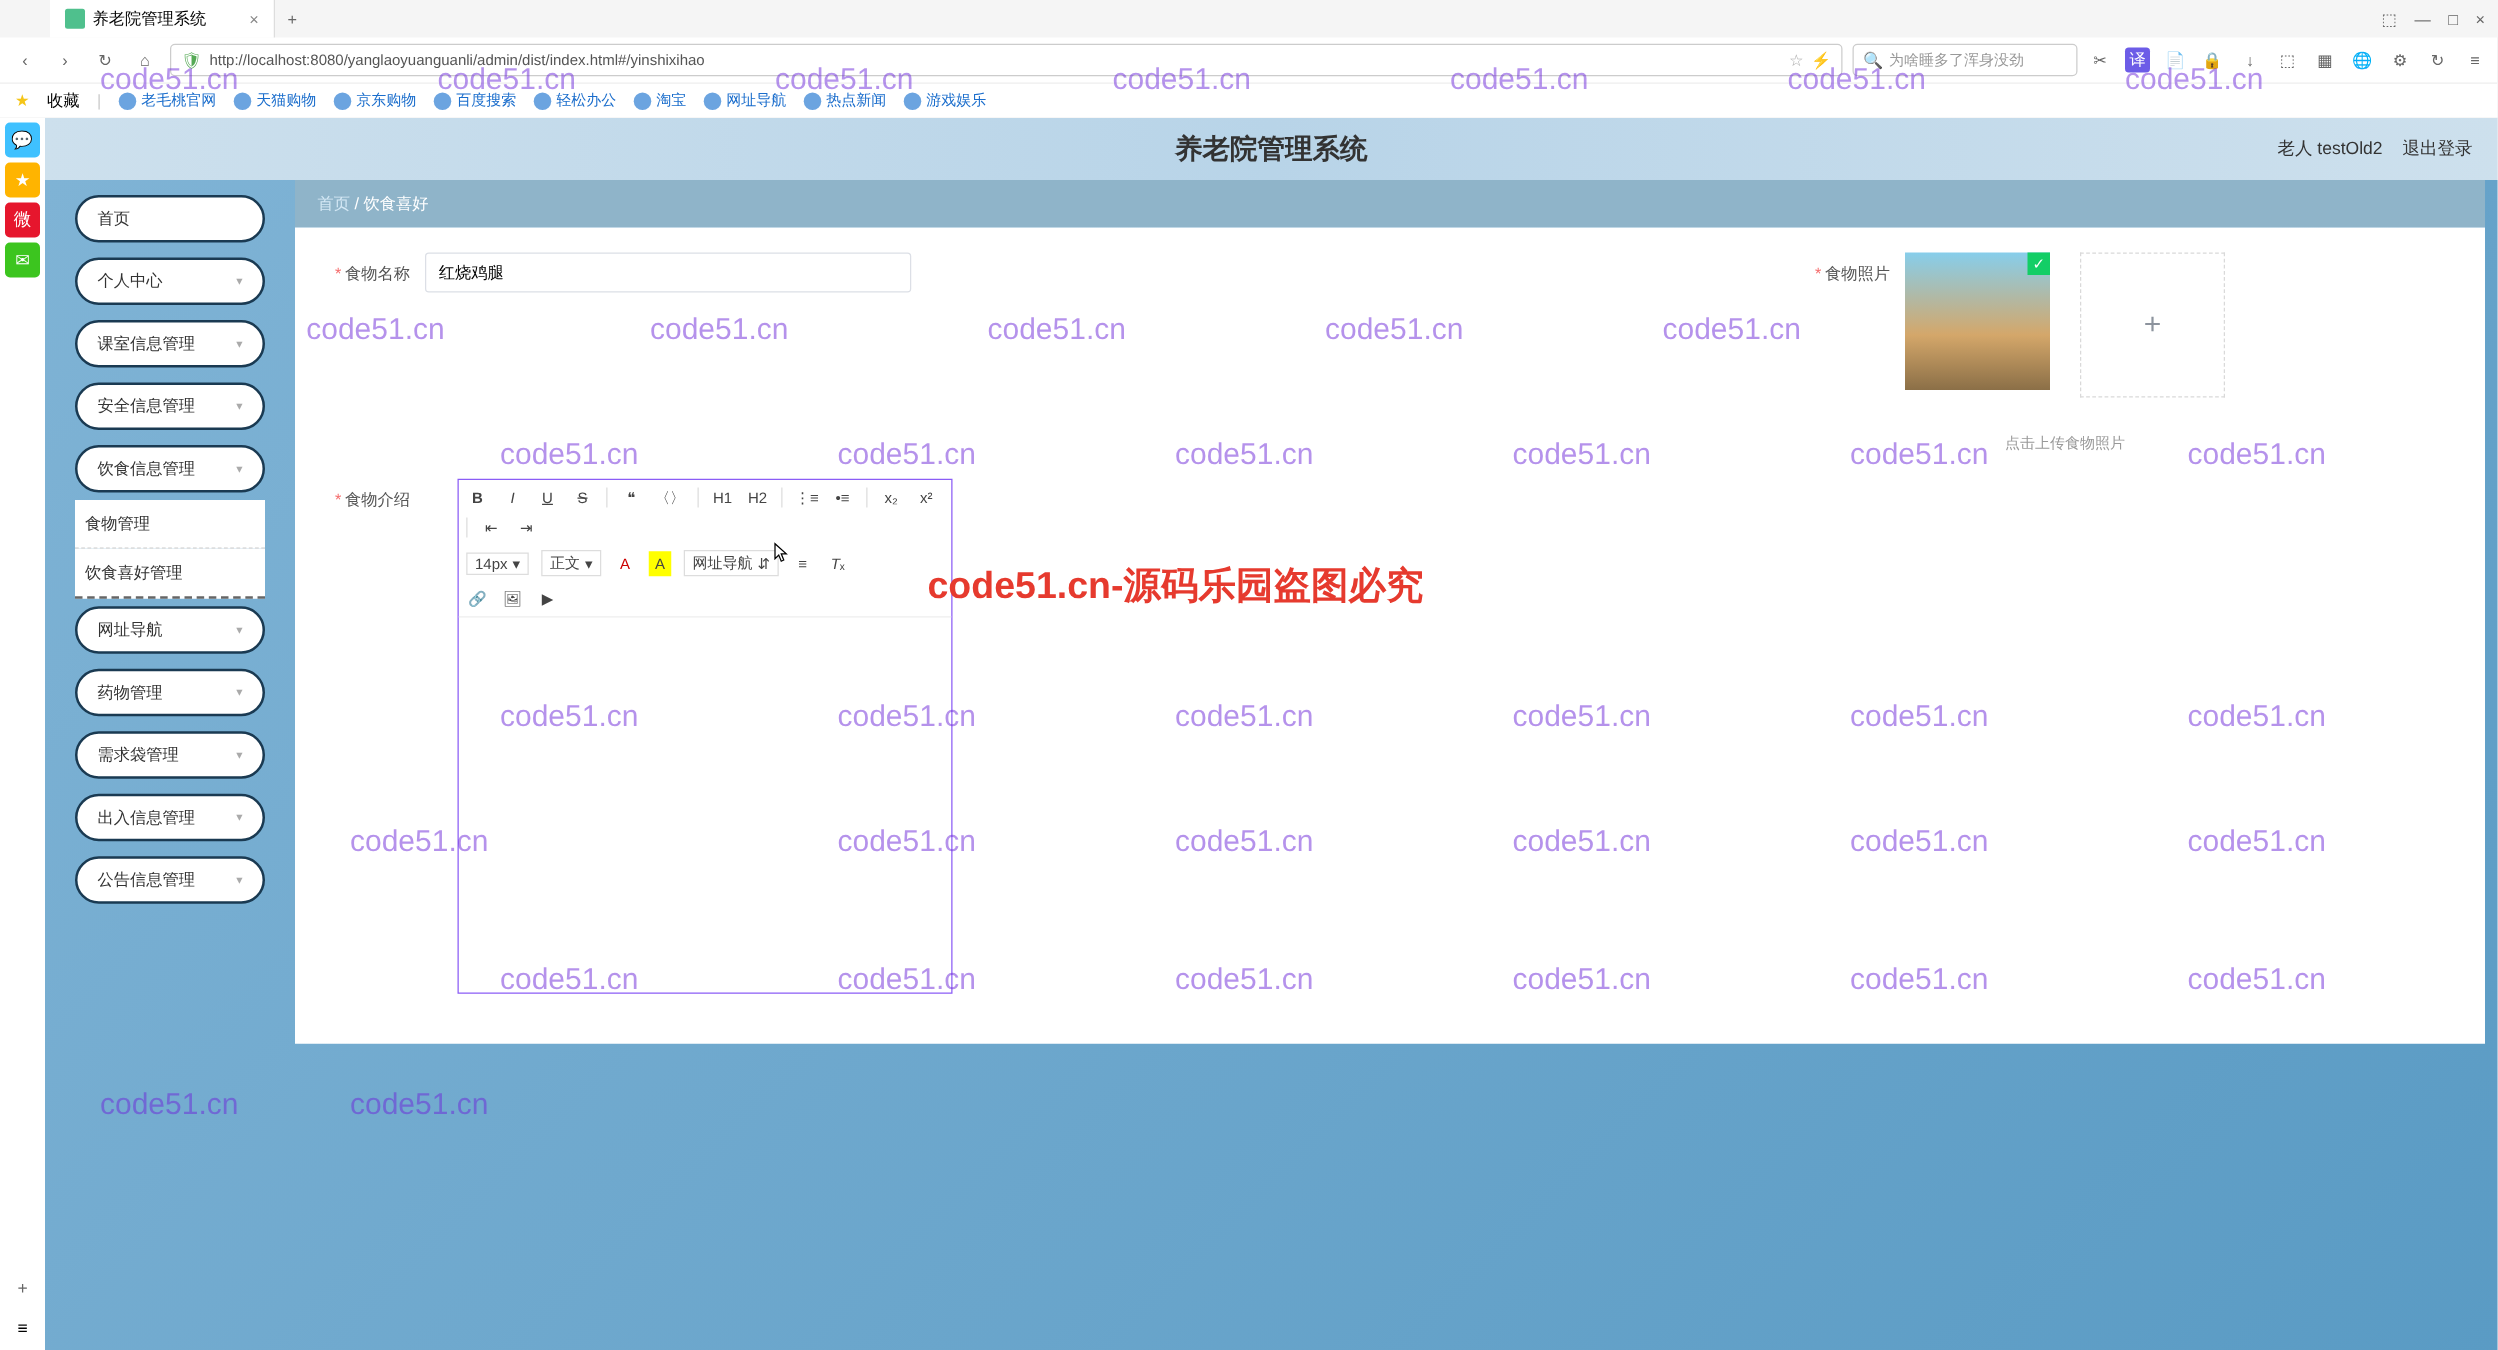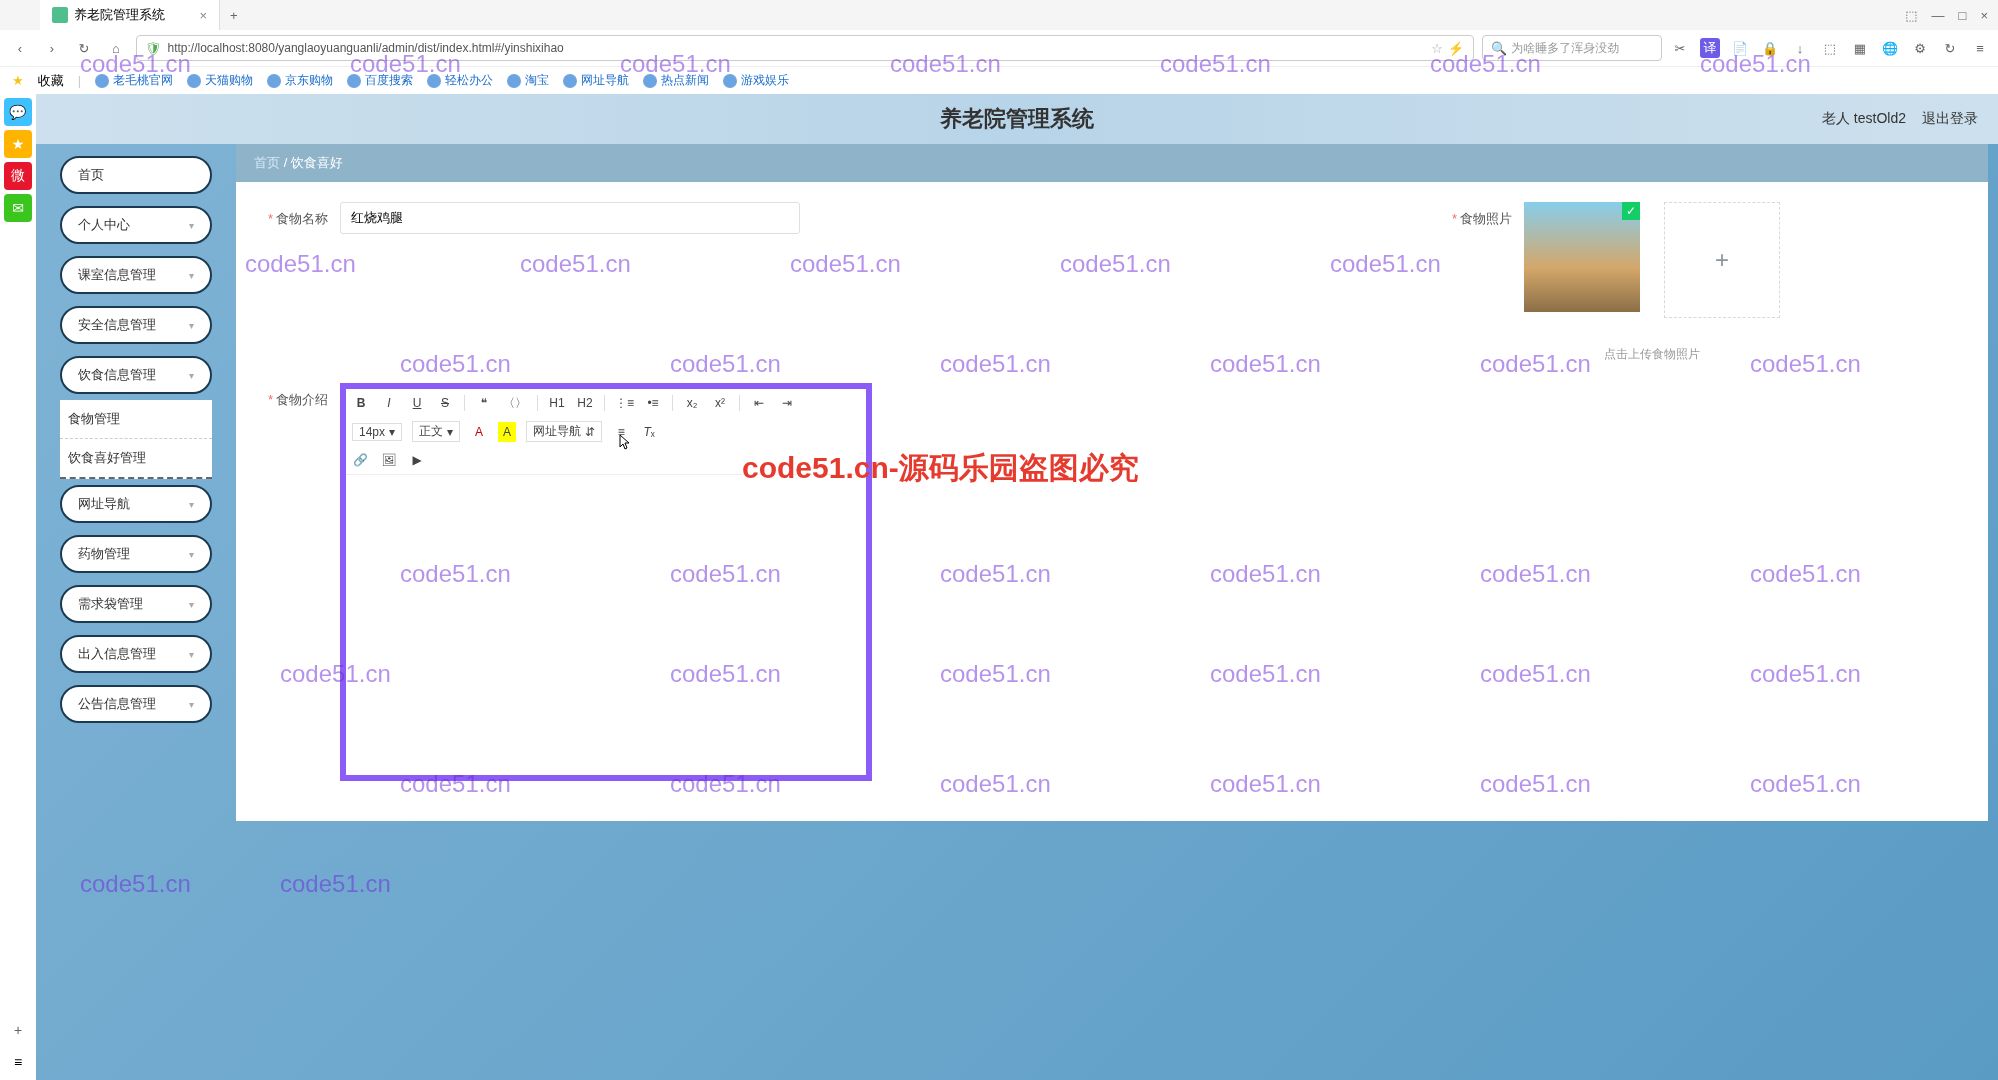--- a/index.html
+++ b/index.html
@@ -48,34 +48,34 @@
 
 
 .main { flex: 1; padding: 0 10px 10px 0; overflow: auto; }
 .breadcrumb { background: #8fb4c9; padding: 10px 18px; color: #fff; font-size: 13px; margin-bottom: 0; }
 .breadcrumb a { color: #d4e8f5; }
 .content { background: #fff; padding: 20px 24px; min-height: 600px; }
 
 .form-row { display: flex; align-items: flex-start; margin-bottom: 20px; }
 .form-label { width: 80px; text-align: right; padding-right: 12px; color: #555; font-size: 13px; padding-top: 8px; }
 .form-label .req { color: #f56c6c; margin-right: 3px; }
-.form-input { width: 460px; height: 32px; border: 1px solid #dcdfe6; border-radius: 3px; padding: 0 10px; font-size: 13px; }
+.form-input { width: 389px; height: 32px; border: 1px solid #dcdfe6; border-radius: 3px; padding: 0 10px; font-size: 13px; }
 .form-select { width: 190px; height: 32px; border: 1px solid #dcdfe6; border-radius: 3px; padding: 0 10px; font-size: 13px; color: #c0c4cc; display: flex; align-items: center; position: relative; cursor: pointer; }
 .form-select .sel-arrow { margin-left: auto; color: #c0c4cc; }
 .dropdown { position: absolute; top: 34px; left: 0; width: 190px; background: #fff; border: 1px solid #e4e7ed; border-radius: 3px; box-shadow: 0 2px 12px rgba(0,0,0,0.1); z-index: 10; }
 .dropdown-item { padding: 8px 14px; color: #606266; font-size: 13px; cursor: pointer; }
 
 .photo-section { display: flex; gap: 24px; align-items: flex-start; }
 .photo-thumb { width: 116px; height: 110px; background: linear-gradient(to bottom, #87ceeb 0%, #d4a76a 60%, #8b6f47 100%); position: relative; }
 .photo-check { position: absolute; top: 0; right: 0; width: 18px; height: 18px; background: #13ce66; color: #fff; display: flex; align-items: center; justify-content: center; font-size: 12px; }
 .photo-upload { width: 116px; height: 116px; border: 1px dashed #d9d9d9; display: flex; align-items: center; justify-content: center; color: #8c939d; font-size: 24px; cursor: pointer; }
 .photo-hint { text-align: center; color: #999; font-size: 12px; margin-top: 28px; }
 
 
-.editor { width: 532px; border: 6px solid #8b5cf6; }
+.editor { width: 396px; border: 1px solid #8b5cf6; margin-left: 26px; }
 .editor-toolbar { border-bottom: 1px solid #eee; padding: 4px 6px; display: flex; flex-wrap: wrap; gap: 4px 10px; align-items: center; font-size: 12px; color: #444; }
 .tb-btn { min-width: 18px; height: 20px; display: flex; align-items: center; justify-content: center; cursor: pointer; }
 .tb-sep { width: 1px; height: 16px; background: #ddd; }
 .tb-sel { border: 1px solid #ddd; padding: 1px 6px; display: flex; align-items: center; gap: 4px; }
 .editor-body { min-height: 300px; }
 
 
 .watermark { position: fixed; color: #6d28d9; font-size: 24px; pointer-events: none; z-index: 5; opacity: 0.5; font-family: Arial; }
 .wm-red { position: fixed; color: #e63a2e; font-size: 30px; font-weight: bold; z-index: 20; pointer-events: none; }
 

